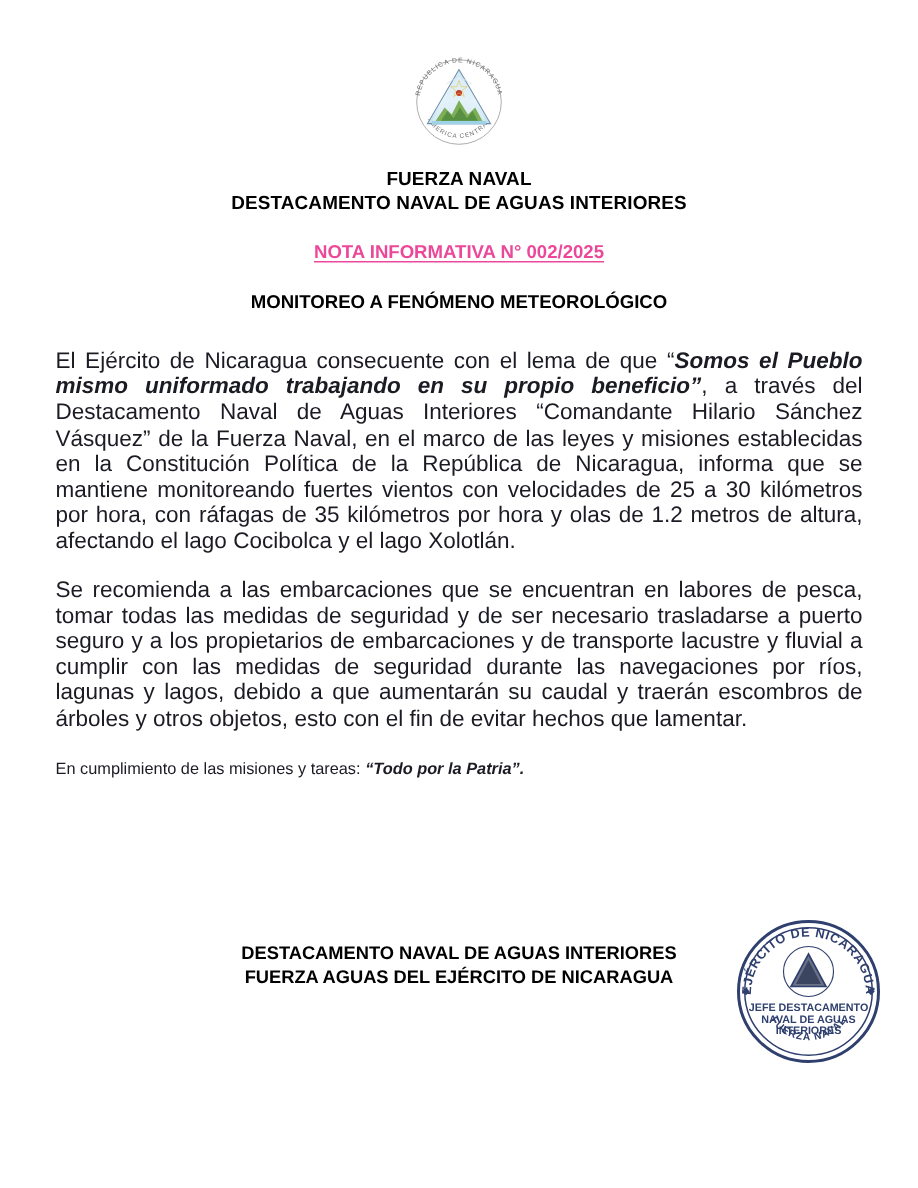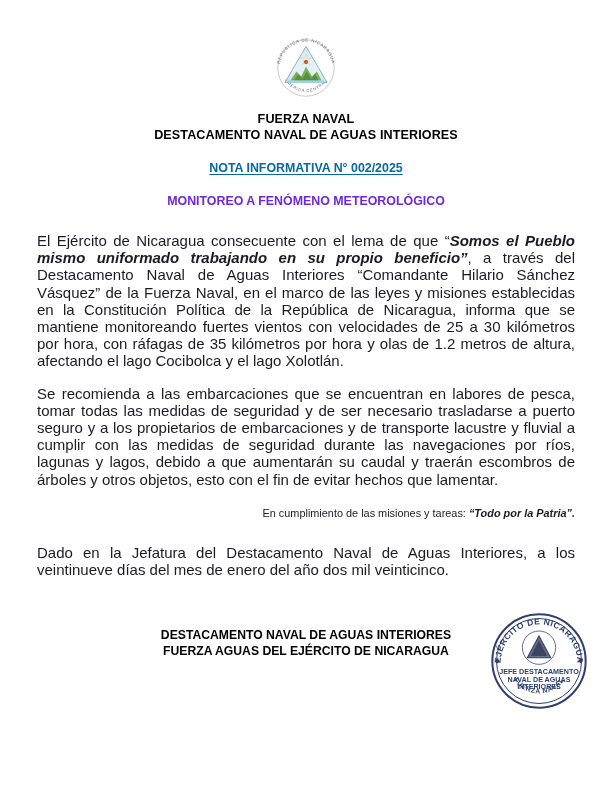--- a/index.html
+++ b/index.html
@@ -47,27 +47,27 @@
     letter-spacing: 0.1px;
     line-height: 15.5px;
     color: #000000;
   }
   .nota-line {
     margin-top: 18px;
     font-size: 12.4px;
     font-weight: bold;
     text-decoration: underline;
     text-underline-offset: 2px;
-    color: #0369a1;
+    color: #ec4899;
   }
   .subject-line {
     margin-top: 19px;
     font-size: 12.4px;
     font-weight: bold;
-    color: #6d28d9;
+    color: #000000;
   }
 
   
   .body-wrap {
     margin: 0 37px;
     padding-top: 24px;
   }
   p.para {
     margin: 0 0 15px 0;
     font-size: 15px;
@@ -82,21 +82,21 @@
     font-style: italic;
   }
 
   .closing {
     margin: 0 0 0 0;
     font-size: 10.9px;
     line-height: 17.2px;
     color: #1b1b24;
   }
   .closing + .closing { margin-top: 16px; }
-  .gap-top-lg { margin-top: 17px; text-align: right; }
+  .gap-top-lg { margin-top: 17px; }
 
   
   .sign-block {
     position: absolute;
     left: 0;
     right: 0;
     top: 628px;
     text-align: center;
   }
   .sign-line {
@@ -159,21 +159,20 @@
   <div class="body-wrap">
 
     <p class="para"><span>El Ejército de Nicaragua consecuente con el lema de que “</span><span class="bi">Somos el Pueblo mismo uniformado trabajando en su propio beneficio”</span><span>, a través del Destacamento Naval de Aguas Interiores “Comandante Hilario Sánchez Vásquez” de la Fuerza Naval, en el marco de las leyes y misiones establecidas en la Constitución Política de la República de Nicaragua, informa que se mantiene monitoreando fuertes vientos con velocidades de 25 a 30 kilómetros por hora, con ráfagas de 35 kilómetros por hora y olas de 1.2 metros de altura, afectando el lago Cocibolca y el lago Xolotlán.</span></p>
 
 
     <p class="para">Se recomienda a las embarcaciones que se encuentran en labores de pesca, tomar todas las medidas de seguridad y de ser necesario trasladarse a puerto seguro y a los propietarios de embarcaciones y de transporte lacustre y fluvial a cumplir con las medidas de seguridad durante las navegaciones por ríos, lagunas y lagos, debido a que aumentarán su caudal y traerán escombros de árboles y otros objetos, esto con el fin de evitar hechos que lamentar.</p>
 
     <div class="closing gap-top-lg"><span>En cumplimiento de las misiones y tareas: </span><span class="bi">“Todo por la Patria”.</span></div>
 
 
-    <p class="para spaced-para" style="margin-top:22px;">Dado en la Jefatura del Destacamento Naval de Aguas Interiores, a los veintinueve días del mes de enero del año dos mil veinticinco.</p>
   </div>
 
   <div class="sign-block">
     <div class="sign-line">DESTACAMENTO NAVAL DE AGUAS INTERIORES</div>
     <div class="sign-line">FUERZA AGUAS DEL EJÉRCITO DE NICARAGUA</div>
   </div>
 
   <div class="seal">
     <svg viewBox="0 0 120 120" xmlns="http://www.w3.org/2000/svg">
       <defs>

